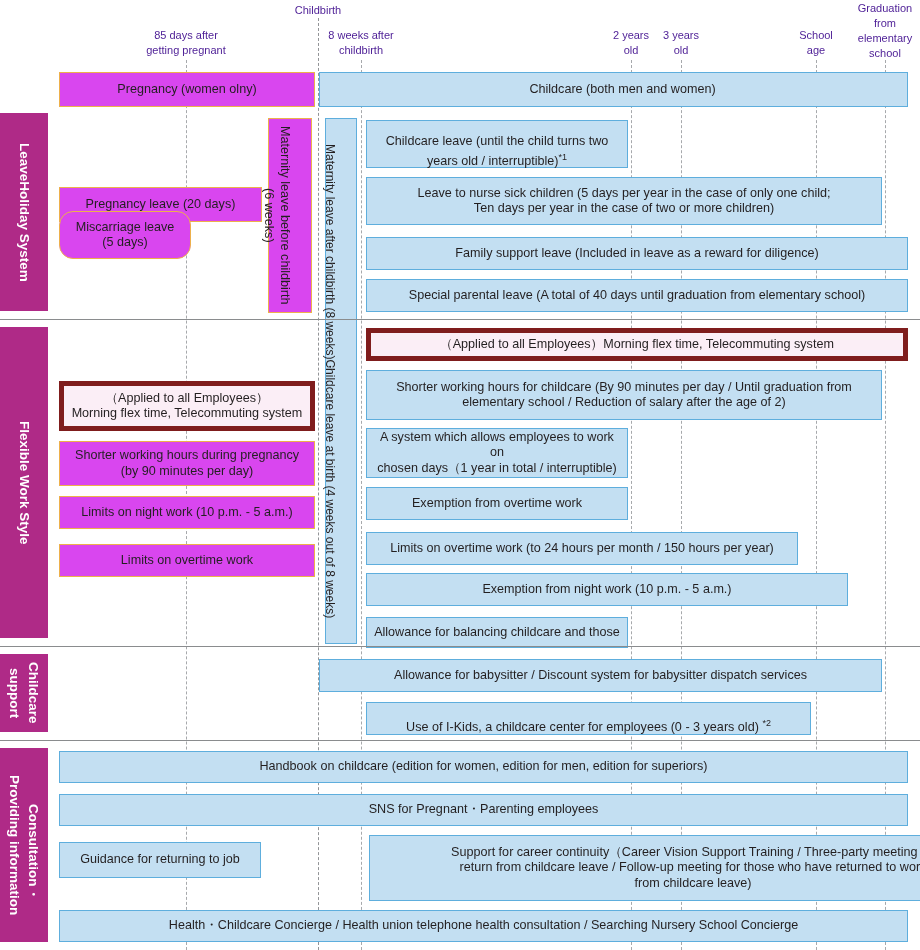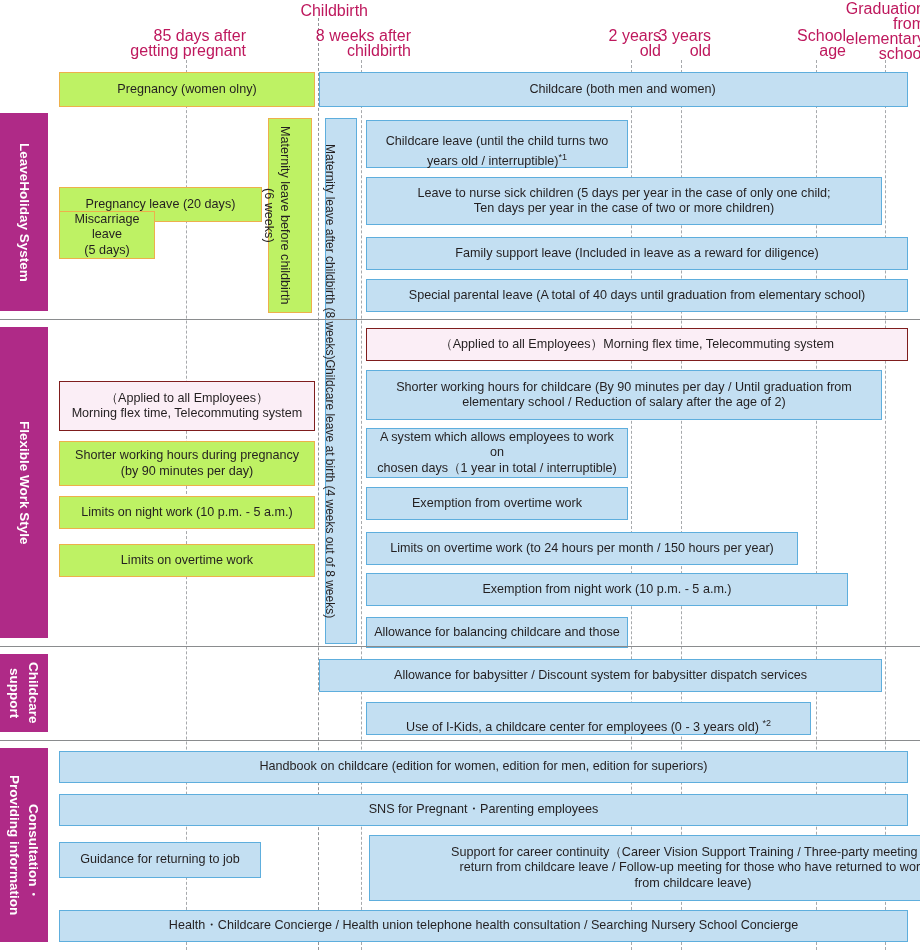--- a/index.html
+++ b/index.html
@@ -20,24 +20,24 @@
   .gridline {
     position: absolute;
     width: 0; border-left: 1px dashed #a7a9ac;
     top: 60px; bottom: 0;
     z-index: 1;
   }
   .gridline.solid { border-left: 1px dashed #929497; top: 18px; }
 
   .tick-label {
     position: absolute;
-    font-size: 16px;
+    font-size: 11px;
     line-height: 15px;
-    text-align: right;
-    color: #be185d;
+    text-align: center;
+    color: #4c1d95;
     white-space: pre-line;
     z-index: 4;
   }
 
   
   .section-div {
     position: absolute; left: 0; right: 0;
     height: 1px; background: #8a8c8e; z-index: 3;
   }
 
@@ -64,22 +64,22 @@
     position: absolute;
     display: flex; align-items: center; justify-content: center;
     text-align: center;
     font-size: 12.6px;
     line-height: 15.5px;
     padding: 2px 6px;
     z-index: 2;
     white-space: pre-line;
   }
   .box.blue   { background: #c3dff2; border: 1px solid #5eaedd; }
-  .box.orange { background: #bef264; border: 1px solid #edb04b; }
-  .box.pink   { background: #fbeef6; border: 1px solid #7f1d1d; }
+  .box.orange { background: #d946ef; border: 1px solid #edb04b; }
+  .box.pink   { background: #fbeef6; border: 5px solid #7f1d1d; }
 
   .box.vert {
     writing-mode: vertical-rl;
     display: block;
     text-align: center;
     padding: 6px 2px;
     line-height: 16px;
   }
   .box.vert > span {
     display: block;
@@ -134,21 +134,21 @@
     <span class="vtxt-rot">Childcare
 support</span>
   </div>
   <div class="cat" style="top:748px; height:194px;">
     <span class="vtxt-rot">Consultation・
 Providing information</span>
   </div>
 
   <div class="box orange" style="left:59px; top:187px; width:203px; height:35px;">Pregnancy leave (20 days)</div>
 
-  <div class="box orange" style="left:59px; top:211px; width:96px; height:48px;">Miscarriage leave
+  <div class="box orange" style="left:59px; top:211px; width:132px; height:48px;border-radius:14px;">Miscarriage leave
 (5 days)</div>
 
   <div class="box orange vert" style="left:268px; top:118px; width:44px; height:195px;">
     <span>Maternity leave before childbirth
 (6 weeks)</span>
   </div>
 
   <div class="box blue vert" style="left:325px; top:118px; width:32px; height:526px; font-size:12px;">
     <span>Maternity leave after childbirth (8 weeks)・Childcare leave at birth (4 weeks out of 8 weeks)</span>
   </div>

